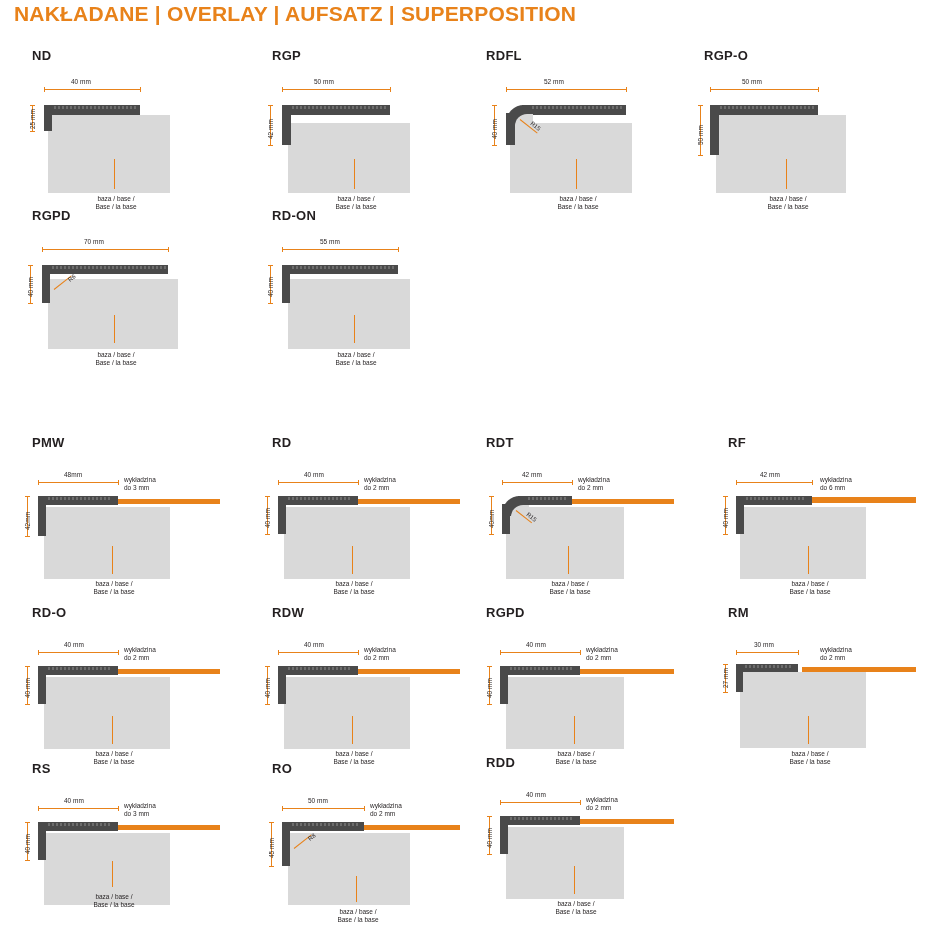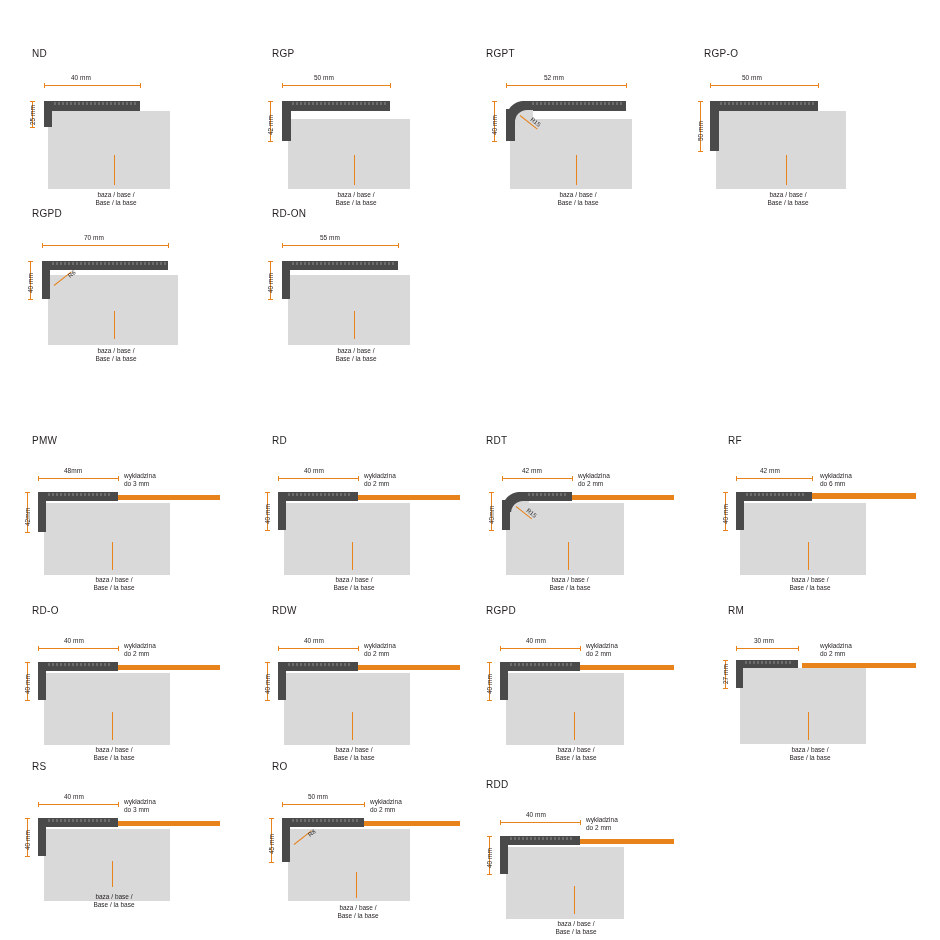--- a/index.html
+++ b/index.html
@@ -25,22 +25,22 @@
   
   .grid{position:absolute;left:0;width:940px;}
   .grid.g1{top:40px;}
   .grid.g2{top:427px;}
 
   .cell{
     position:absolute;
     width:215px;
   }
   .code{
-    font-size:10px;
-    font-weight:normal;
+    font-size:13px;
+    font-weight:bold;
     color:#231f20;
     margin-left:18px;
     margin-bottom:4px;
     letter-spacing:.3px;
   }
 
   .fig{position:relative;width:215px;height:120px;}
 
   
   .block{
@@ -112,20 +112,21 @@
     height:3px;
     background:
       repeating-linear-gradient(90deg,#6d6d6d 0 2px,#4a4a4a 2px 4px);
   }
 </style>
 </head>
 <body>
 
 <div class="page">
 
+  <div class="section-title s1">NAKŁADANE | OVERLAY | AUFSATZ | SUPERPOSITION</div>
 
   <div class="grid g1">
 
     <div class="cell" style="left:14px;top:8px;">
       <div class="code">ND</div>
       <div class="fig">
         <div class="block" style="left:34px;top:48px;width:122px;height:78px;"></div>
         <div class="prof" style="left:30px;top:38px;width:96px;height:10px;"></div>
         <div class="grip" style="left:36px;top:39px;width:88px;"></div>
         <div class="prof" style="left:30px;top:38px;width:8px;height:26px;"></div>
@@ -158,21 +159,21 @@
         <div class="tick h" style="left:14px;top:38px;"></div>
         <div class="tick h" style="left:14px;top:78px;"></div>
         <div class="dimtxt rot" style="left:13px;top:72px;">42 mm</div>
         <div class="leader" style="left:100px;top:92px;height:30px;"></div>
         <div class="basetxt" style="left:60px;top:128px;width:84px;white-space:pre;">baza / base /
 Base / la base</div>
       </div>
     </div>
 
     <div class="cell" style="left:468px;top:8px;">
-      <div class="code">RGPT</div>
+      <div class="code">RDFL</div>
       <div class="fig">
         <div class="block" style="left:42px;top:56px;width:122px;height:70px;"></div>
         <div class="prof" style="left:54px;top:38px;width:104px;height:10px;border-top-left-radius:0;"></div>
         <div class="grip" style="left:60px;top:39px;width:94px;"></div>
         <div class="prof" style="left:38px;top:46px;width:9px;height:32px;"></div>
         <div class="prof" style="left:38px;top:38px;width:24px;height:20px;border-top-left-radius:18px;background:#4a4a4a;"></div>
         <div class="block" style="left:47px;top:47px;width:18px;height:14px;border-top-left-radius:12px;background:#d9d9d9;"></div>
         <div class="radline" style="left:52px;top:52px;width:22px;transform:rotate(38deg);"></div>
         <div class="radtxt" style="left:62px;top:56px;transform:rotate(38deg);">R15</div>
         <div class="dimline h" style="left:38px;top:22px;width:120px;"></div>
@@ -494,21 +495,21 @@
         <div class="tick h" style="left:15px;top:86px;"></div>
         <div class="dimtxt rot" style="left:14px;top:78px;">45 mm</div>
         <div class="carpettxt" style="left:116px;top:22px;white-space:pre;">wykładzina
 do 2 mm</div>
         <div class="leader" style="left:102px;top:96px;height:26px;"></div>
         <div class="basetxt" style="left:62px;top:128px;width:84px;white-space:pre;">baza / base /
 Base / la base</div>
       </div>
     </div>
 
-    <div class="cell" style="left:468px;top:352px;">
+    <div class="cell" style="left:468px;top:328px;">
       <div class="code">RDD</div>
       <div class="fig">
         <div class="block" style="left:38px;top:53px;width:118px;height:72px;"></div>
         <div class="carpet" style="left:104px;top:45px;width:102px;height:5px;"></div>
         <div class="prof" style="left:32px;top:42px;width:80px;height:9px;"></div>
         <div class="grip" style="left:38px;top:43px;width:68px;"></div>
         <div class="prof" style="left:32px;top:42px;width:8px;height:38px;"></div>
         <div class="dimline h" style="left:32px;top:28px;width:80px;"></div>
         <div class="tick v" style="left:32px;top:26px;"></div>
         <div class="tick v" style="left:112px;top:26px;"></div>

